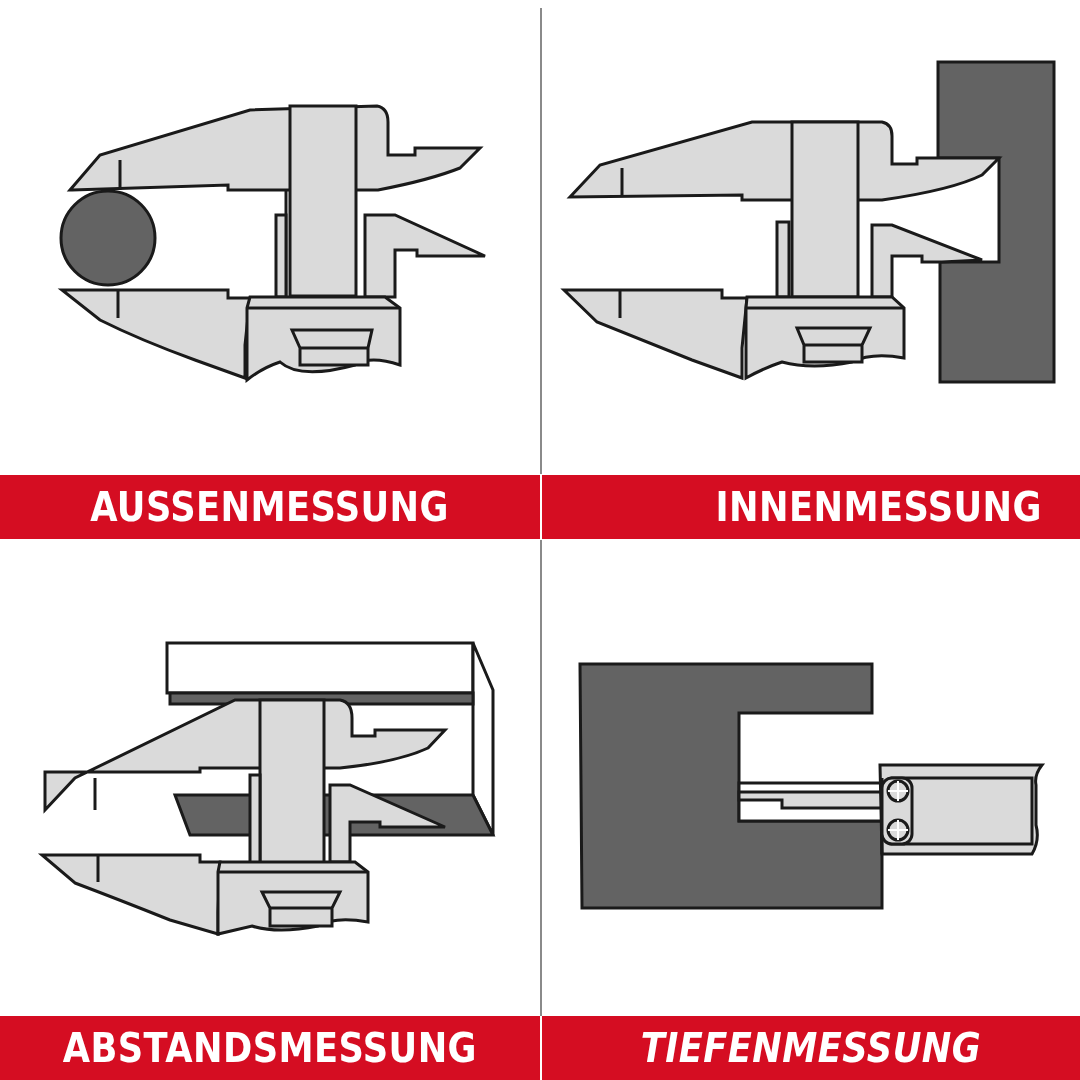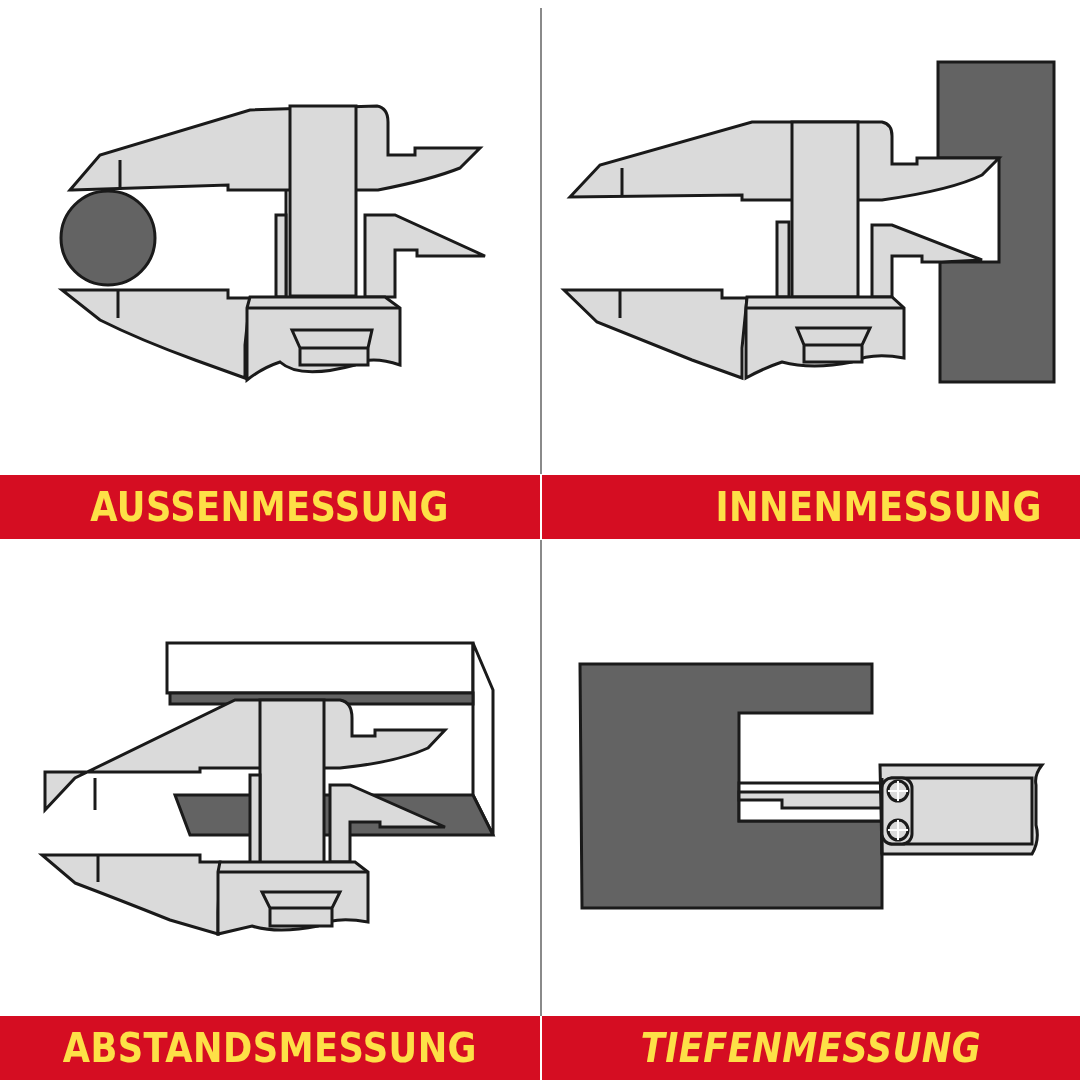--- a/index.html
+++ b/index.html
@@ -3,21 +3,21 @@
 <meta charset="utf-8">
 <style>
   html, body { margin: 0; padding: 0; background: #ffffff; }
   body { width: 1080px; height: 1080px; position: relative; overflow: hidden;
          font-family: "DejaVu Sans", sans-serif; }
   .divider-v { position: absolute; left: 540px; top: 8px; width: 2px; background: #8a8a8a; }
   .divider-v.top { height: 466px; }
   .divider-v.bottom { top: 540px; height: 476px; }
   .panel { position: absolute; width: 540px; }
   .panel svg { position: absolute; left: 0; top: 0; }
-  .banner { position: absolute; height: 64px; background: #d50d22; color: #fde047;
+  .banner { position: absolute; height: 64px; background: #d50d22; color: #ffffff;
             display: flex; align-items: center; justify-content: center;
             font-family: "DejaVu Sans", sans-serif; font-weight: bold;
             font-size: 41px; letter-spacing: 0.5px;
             transform-origin: center; }
   .banner span { display: inline-block; transform: scaleX(0.86); }
   .b1 { left: 0; top: 475px; width: 540px; }
   .b2 { left: 542px; top: 475px; width: 647px; padding-left: 13px; }
   .b3 { left: 0; top: 1016px; width: 540px; justify-content: center; }
   .b4 { left: 542px; top: 1016px; width: 538px; font-style: italic; }
   .shape { fill: #dadada; stroke: #1a1a1a; stroke-width: 3; stroke-linejoin: miter; }

